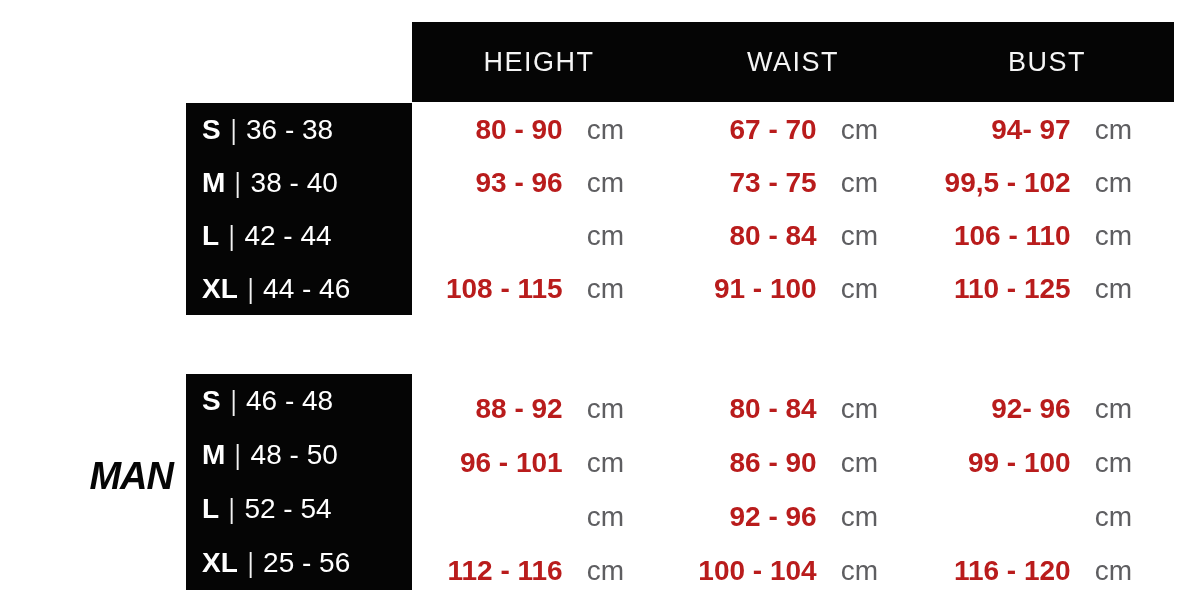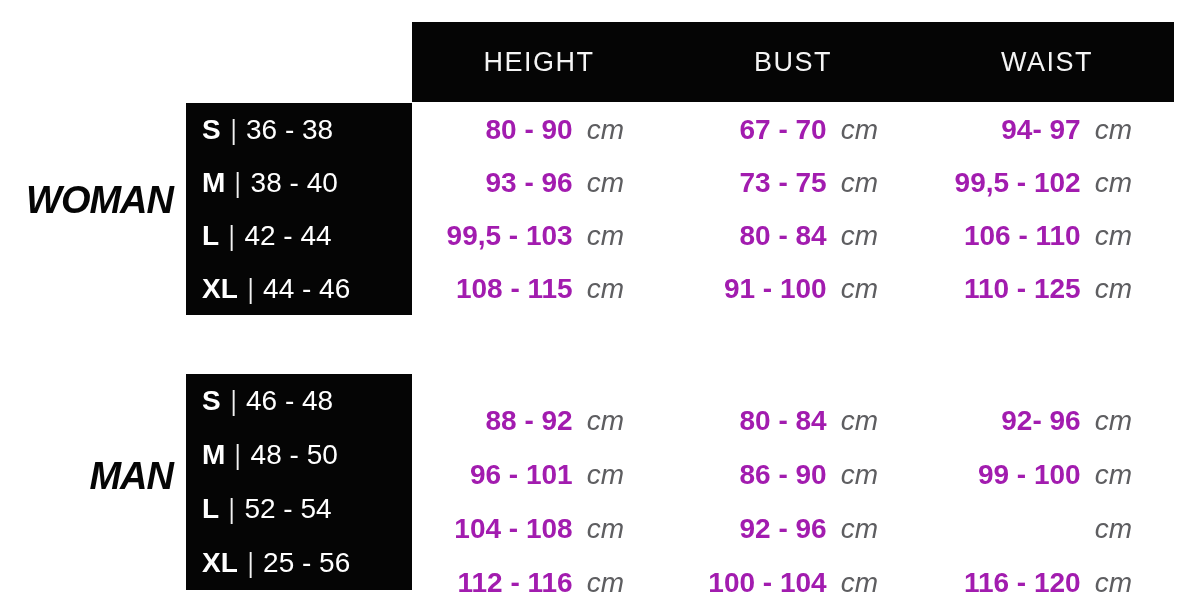--- a/index.html
+++ b/index.html
@@ -36,50 +36,49 @@
   .sz{font-weight:700;}
   .sep{font-weight:400;margin:0 9px;transform:scaleX(.8);opacity:.95;}
   .fit{font-weight:400;}
 
   
   .data-grid{
     position:absolute;left:412px;width:762px;
     display:flex;flex-direction:column;
   }
   .data-grid.woman{top:103px;height:212px;}
-  .data-grid.man{top:394px;height:216px;}
+  .data-grid.man{top:382px;height:216px;}
   .data-row{flex:1;display:flex;}
   .cell{
     width:254px;display:flex;align-items:center;justify-content:flex-end;
     padding-right:42px;box-sizing:border-box;white-space:nowrap;
   }
-  .val{font-weight:700;font-size:28px;color:#a21caf;}
-  .unit{font-weight:400;font-size:28px;color:#5e5e61;margin-left:14px;font-style:italic;}
+  .val{font-weight:700;font-size:28px;color:#b91c1c;}
+  .unit{font-weight:400;font-size:28px;color:#5e5e61;margin-left:24px;}
 
   
   .group-label{
     position:absolute;left:0;width:173px;text-align:right;
     font-size:38px;font-weight:700;font-style:italic;
     color:#050505;letter-spacing:-1px;line-height:1;
   }
   .group-label.woman{top:181px;}
   .group-label.man{top:457px;}
 </style>
 </head>
 <body>
 
 <div class="canvas">
 
   <div class="header-bar">
     <div class="hcell">HEIGHT</div>
+    <div class="hcell">WAIST</div>
     <div class="hcell">BUST</div>
-    <div class="hcell">WAIST</div>
-  </div>
-
-  <div class="group-label woman">WOMAN</div>
+  </div>
+
 
   <div class="size-box woman">
     <div class="size-row">
       <span class="sz">S</span>
       <span class="sep">|</span>
       <span class="fit">36 - 38</span>
     </div>
     <div class="size-row">
       <span class="sz">M</span>
       <span class="sep">|</span>
@@ -121,21 +120,20 @@
           <span class="val">73 - 75</span>
           <span class="unit">cm</span>
         </div>
       <div class="cell">
           <span class="val">99,5 - 102</span>
           <span class="unit">cm</span>
         </div>
     </div>
     <div class="data-row">
       <div class="cell">
-          <span class="val">99,5 - 103</span>
           <span class="unit">cm</span>
         </div>
       <div class="cell">
           <span class="val">80 - 84</span>
           <span class="unit">cm</span>
         </div>
       <div class="cell">
           <span class="val">106 - 110</span>
           <span class="unit">cm</span>
         </div>
@@ -205,21 +203,20 @@
           <span class="val">86 - 90</span>
           <span class="unit">cm</span>
         </div>
       <div class="cell">
           <span class="val">99 - 100</span>
           <span class="unit">cm</span>
         </div>
     </div>
     <div class="data-row">
       <div class="cell">
-          <span class="val">104 - 108</span>
           <span class="unit">cm</span>
         </div>
       <div class="cell">
           <span class="val">92 - 96</span>
           <span class="unit">cm</span>
         </div>
       <div class="cell">
           <span class="unit">cm</span>
         </div>
     </div>

